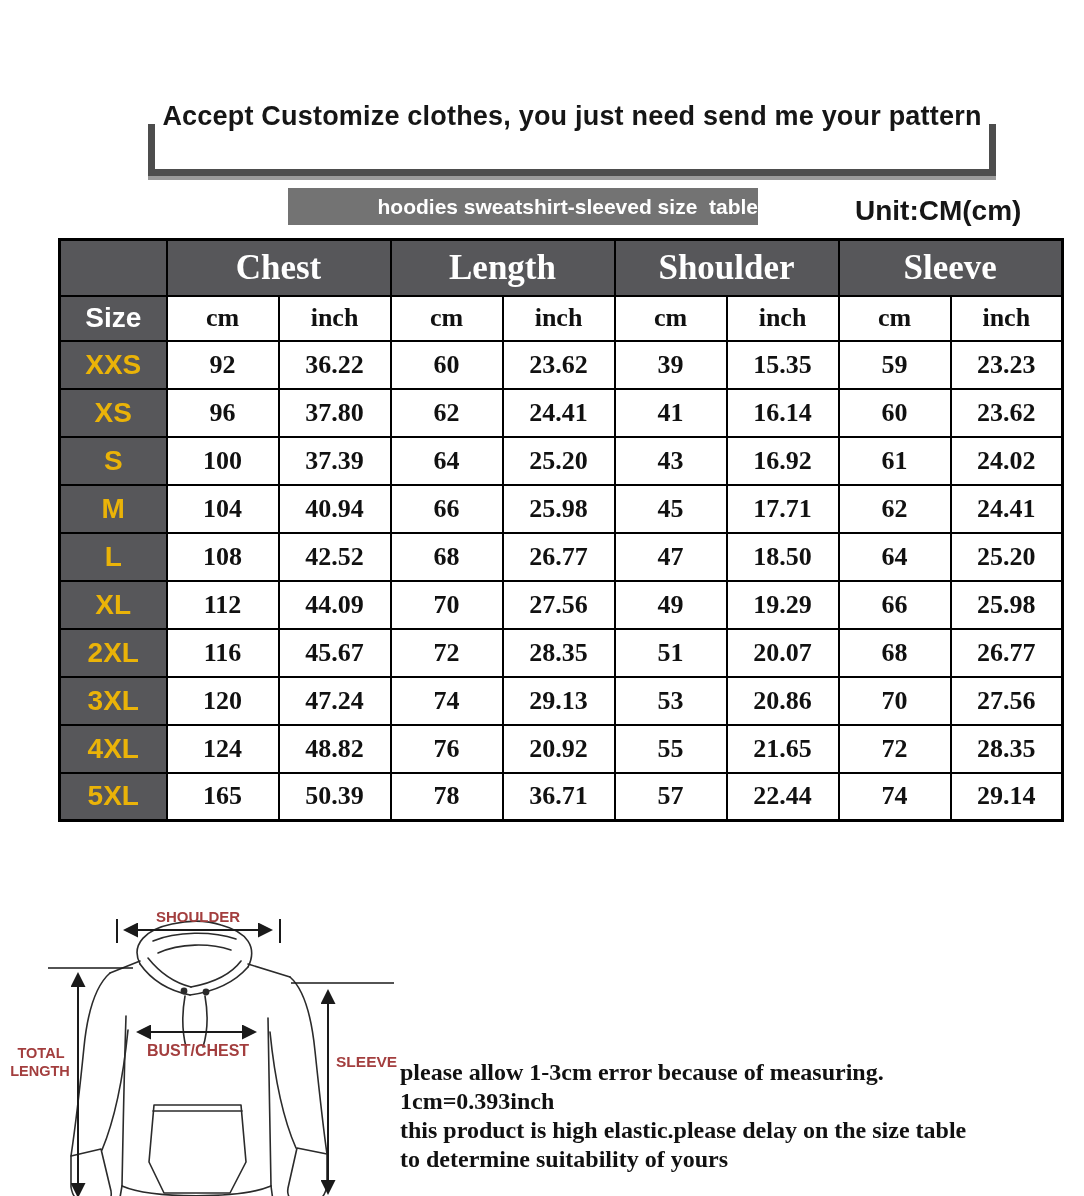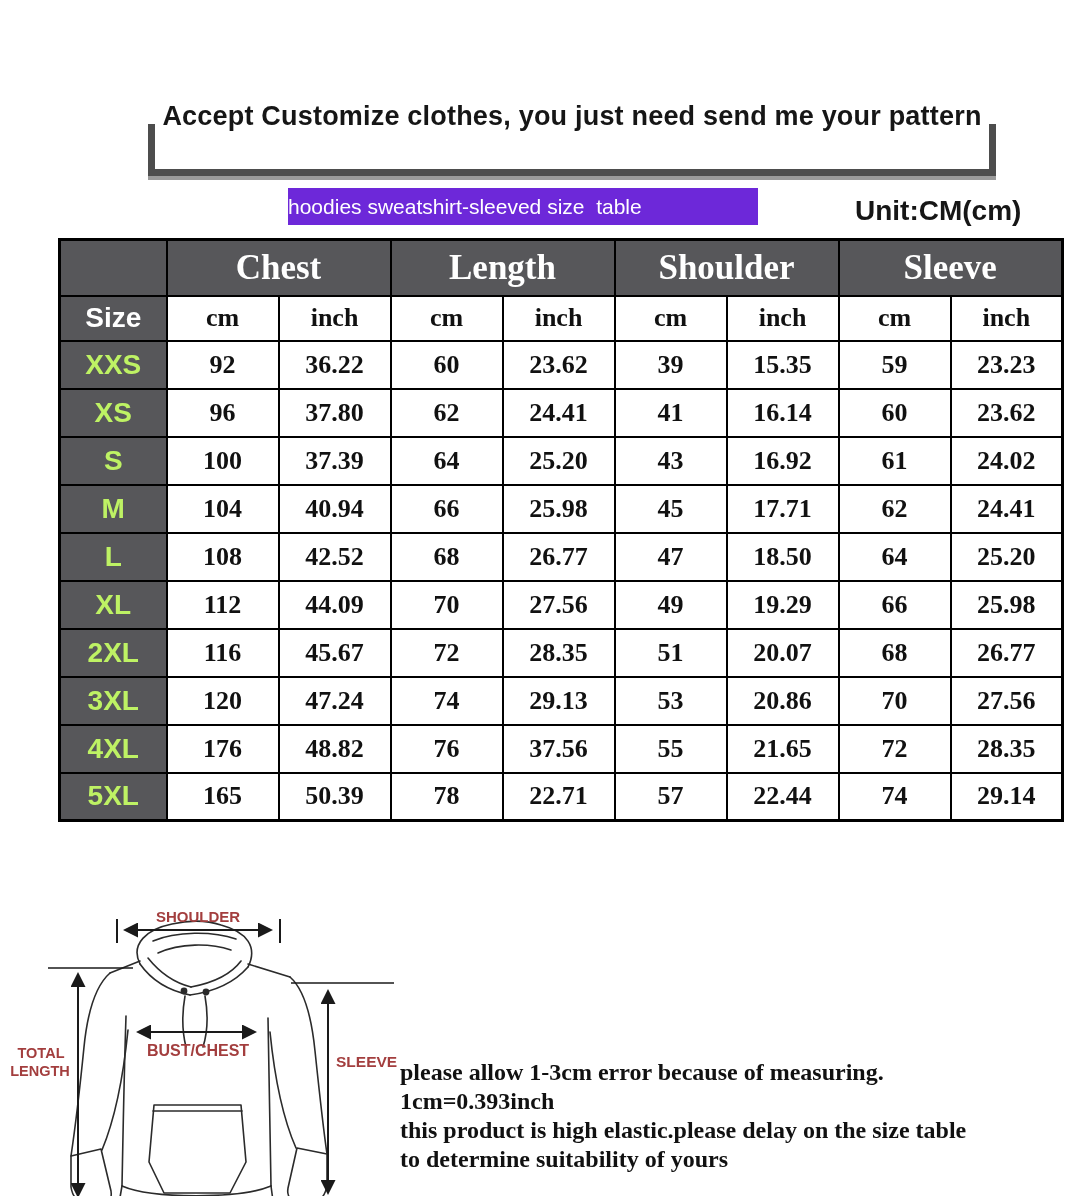--- a/index.html
+++ b/index.html
@@ -22,22 +22,22 @@
   }
   .header-text {
     position:absolute; left:148px; top:54px; width:848px; text-align:center;
     font-weight:bold; color:#161616; font-size:27px; line-height:32px;
     letter-spacing:0.2px;
   }
 
   
   .title-bar {
     position:absolute; left:288px; top:142px; width:470px; height:37px;
-    background:#6d28d9; color:#ffffff; display:flex; align-items:center;
-    justify-content:flex-start; font-weight:normal; font-size:21px;
+    background:#737373; color:#ffffff; display:flex; align-items:center;
+    justify-content:flex-end; font-weight:bold; font-size:21px;
   }
   .title-bar span { white-space:pre; }
   .unit-label {
     position:absolute; left:855px; top:149px; font-weight:bold;
     font-size:28px; color:#161616;
   }
 
   
   .size-table {
     position:absolute; left:58px; top:192px; width:1006px;
@@ -54,21 +54,21 @@
   }
   .size-head {
     color:#fff; font-family:"Liberation Sans", sans-serif; font-weight:bold;
     font-size:28px; height:45px;
   }
   .unit-head {
     background:#fff; color:#111; font-family:"Liberation Serif", serif;
     font-weight:bold; font-size:26px;
   }
   .size-cell {
-    color:#bef264; font-family:"Liberation Sans", sans-serif; font-weight:bold;
+    color:#eab308; font-family:"Liberation Sans", sans-serif; font-weight:bold;
     font-size:28px; height:48px;
   }
   .val-cell {
     background:#fff; color:#111; font-family:"Liberation Serif", serif;
     font-weight:bold; font-size:26px;
   }
 
   
   .diagram { position:absolute; left:0; top:852px; }
   .diagram text {
@@ -213,35 +213,35 @@
           <td class="val-cell">47.24</td>
           <td class="val-cell">74</td>
           <td class="val-cell">29.13</td>
           <td class="val-cell">53</td>
           <td class="val-cell">20.86</td>
           <td class="val-cell">70</td>
           <td class="val-cell">27.56</td>
         </tr>
         <tr>
           <td class="size-cell">4XL</td>
-          <td class="val-cell">176</td>
+          <td class="val-cell">124</td>
           <td class="val-cell">48.82</td>
           <td class="val-cell">76</td>
-          <td class="val-cell">37.56</td>
+          <td class="val-cell">20.92</td>
           <td class="val-cell">55</td>
           <td class="val-cell">21.65</td>
           <td class="val-cell">72</td>
           <td class="val-cell">28.35</td>
         </tr>
         <tr>
           <td class="size-cell">5XL</td>
           <td class="val-cell">165</td>
           <td class="val-cell">50.39</td>
           <td class="val-cell">78</td>
-          <td class="val-cell">22.71</td>
+          <td class="val-cell">36.71</td>
           <td class="val-cell">57</td>
           <td class="val-cell">22.44</td>
           <td class="val-cell">74</td>
           <td class="val-cell">29.14</td>
         </tr>
       </tbody>
   </table>
 
   <svg class="diagram" width="430" height="344" viewBox="0 0 430 344">
     <defs>

